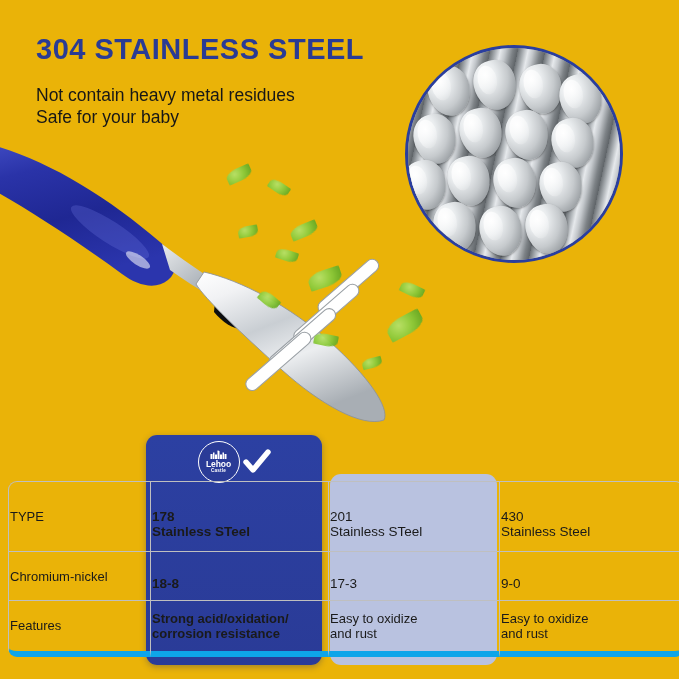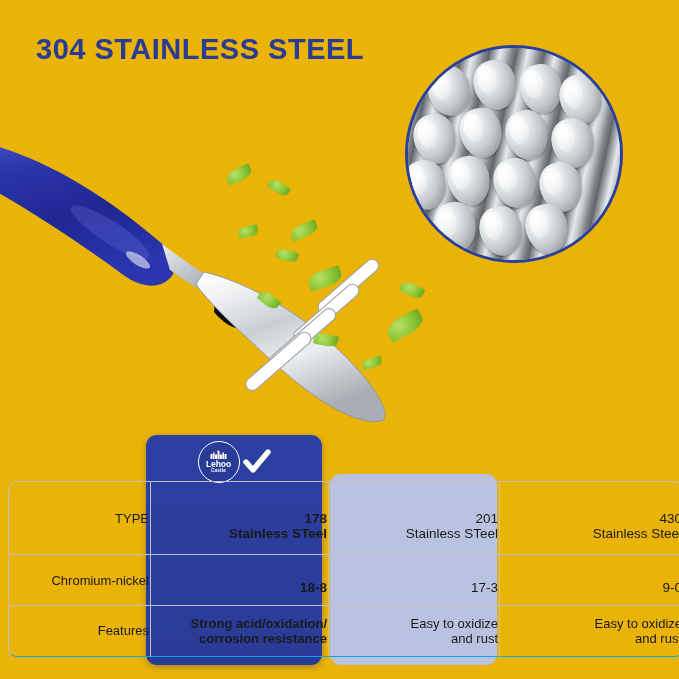--- a/index.html
+++ b/index.html
@@ -168,32 +168,32 @@
     position: absolute;
     left: 8px;
     top: 481px;
     width: 663px;
     height: 176px;
     border-collapse: separate;
     border-spacing: 0;
     table-layout: fixed;
   }
   table.cmp td {
-    text-align: right;
+    text-align: left;
     vertical-align: middle;
     border-top: 1px solid #bfbfbf;
     border-left: 1px solid #bfbfbf;
     font-size: 13px;
     color: #1a1a1a;
     line-height: 15px;
     white-space: pre-line;
     position: relative;
   }
   table.cmp tr td:last-child { border-right: 1px solid #bfbfbf; }
-  table.cmp tr:last-child td { border-bottom: 1px solid #0ea5e9; }
+  table.cmp tr:last-child td { border-bottom: 6px solid #0ea5e9; }
   table.cmp tr:first-child td:first-child { border-top-left-radius: 9px; }
   table.cmp tr:first-child td:last-child  { border-top-right-radius: 9px; }
   table.cmp tr:last-child  td:first-child { border-bottom-left-radius: 9px; }
   table.cmp tr:last-child  td:last-child  { border-bottom-right-radius: 9px; }
 
   td.col-label { width: 139px; }
   td.col-a { width: 175px; }
   td.col-b { width: 168px; margin-left: 48px; }
   td.col-c { width: 181px; }
 
@@ -207,20 +207,22 @@
 
   .cell-big { font-size: 13.5px; font-weight: bold; }
   .cell-big.plain { font-weight: normal; }
 </style>
 </head>
 <body>
 
 <div id="page">
 
   <div class="headline">304 STAINLESS STEEL</div>
+  <div class="subline">Not contain heavy metal residues
+Safe for your baby</div>
 
   <div class="rods-circle">
     <div class="rods-inner"></div>
     <div class="rod-face" style="left:20px;  top:18px;  width:42px; height:50px;"></div>
     <div class="rod-face" style="left:66px;  top:12px;  width:42px; height:50px;"></div>
     <div class="rod-face" style="left:112px; top:16px;  width:42px; height:50px;"></div>
     <div class="rod-face" style="left:152px; top:26px;  width:42px; height:50px;"></div>
     <div class="rod-face" style="left:6px;   top:66px;  width:42px; height:50px;"></div>
     <div class="rod-face" style="left:52px;  top:60px;  width:42px; height:50px;"></div>
     <div class="rod-face" style="left:98px;  top:62px;  width:42px; height:50px;"></div>

